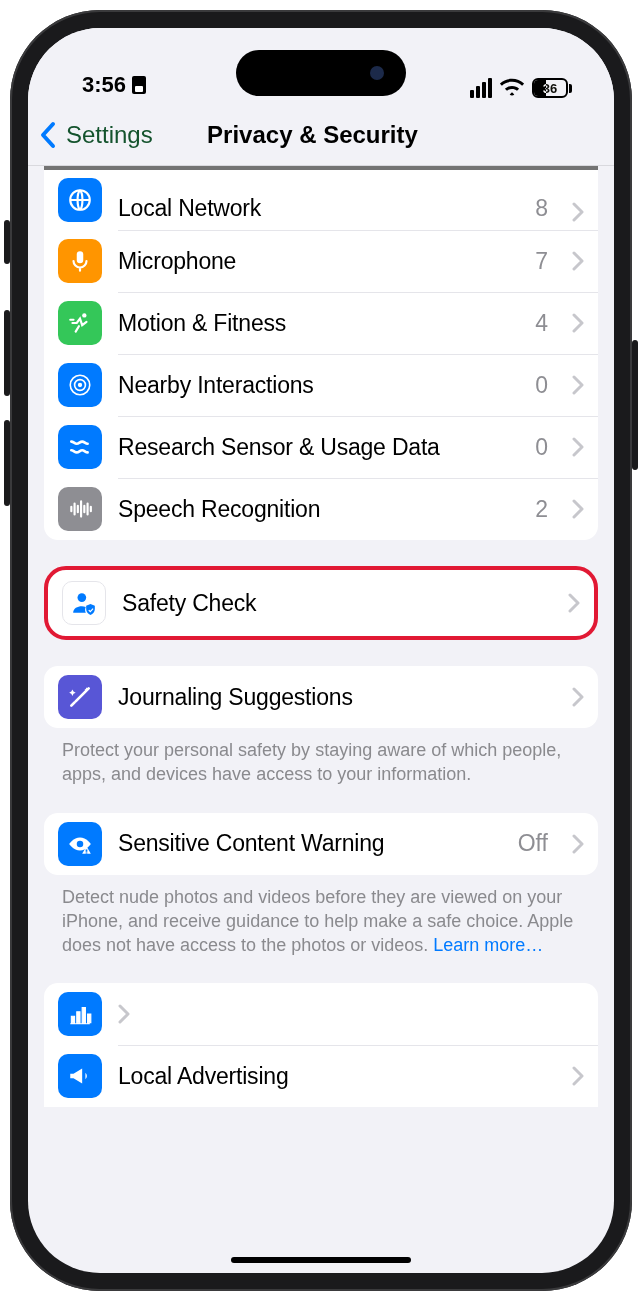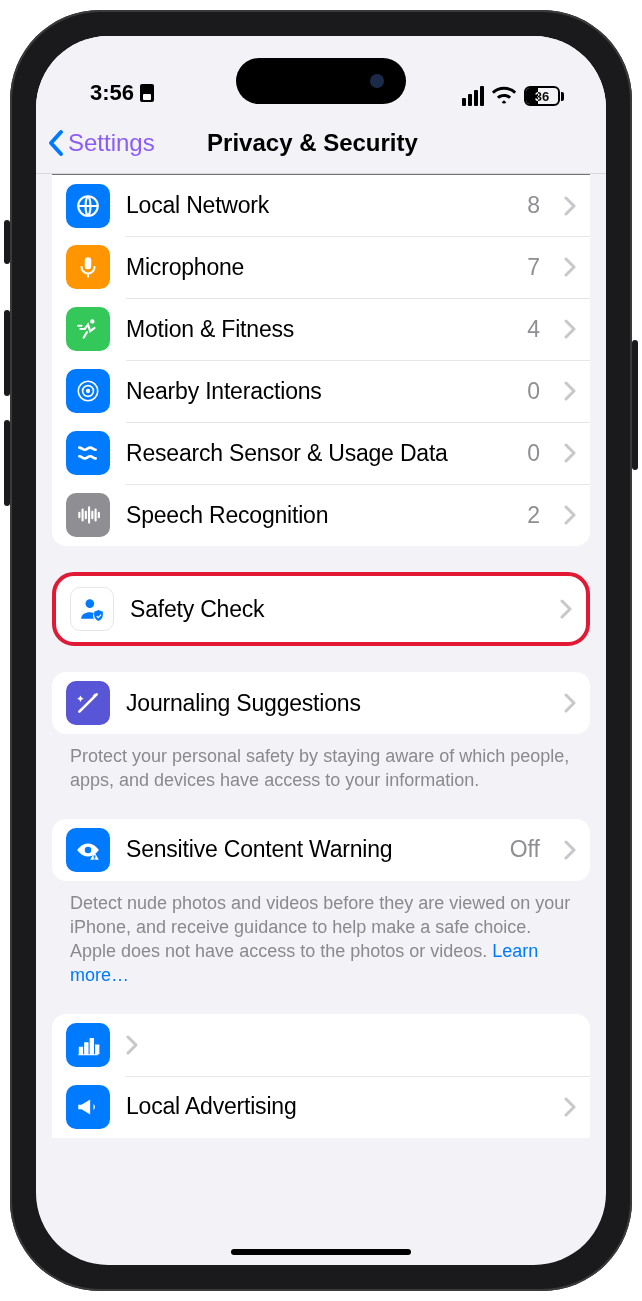--- a/index.html
+++ b/index.html
@@ -9,21 +9,21 @@
     display: flex;
     justify-content: center;
     padding: 10px 0;
   }
   
   .phone {
     width: 622px;
     height: 1281px;
     background: #1a1a1c;
     border-radius: 90px;
-    padding: 26px;
+    padding: 18px;
     position: relative;
     box-shadow: 0 0 0 2px #3a3a3c inset;
   }
   .side-btn {
     position: absolute;
     background: #1a1a1c;
     border-radius: 4px;
   }
   .btn-l1 { left:-6px; top:210px; width:6px; height:44px; }
   .btn-l2 { left:-6px; top:300px; width:6px; height:86px; }
@@ -92,22 +92,22 @@
     height: 62px;
     background:#f2f2f7;
     display:flex;
     align-items:center;
     padding: 0 12px;
     border-bottom:1px solid #d9d9de;
     position:relative;
   }
   .back {
     display:flex; align-items:center;
-    color:#8b5cf6; font-size:24px;
-    gap:2px;
+    color:#14532d; font-size:24px;
+    gap:8px;
   }
   .back svg{ display:block; }
   .nav-title{
     position:absolute; left:0; right:17px; text-align:center;
     font-size:24px; font-weight:600; color:#000;
     pointer-events:none;
   }
   
   .content{
     flex:1;
@@ -118,21 +118,21 @@
     background:#fff;
     border-radius:14px;
     margin-top:26px;
     overflow:hidden;
   }
   .group.first{
     margin-top:0;
     border-top-left-radius:0;
     border-top-right-radius:0;
   }
-  .group.first .row:first-child{ border-top:1px solid #737373; }
+  .group.first .row:first-child{ border-top:4px solid #737373;align-items:flex-end; }
   .row{
     display:flex;
     align-items:center;
     min-height:62px;
     padding: 8px 14px 8px 14px;
     gap:16px;
     position:relative;
   }
   .row + .row::before{
     content:"";

